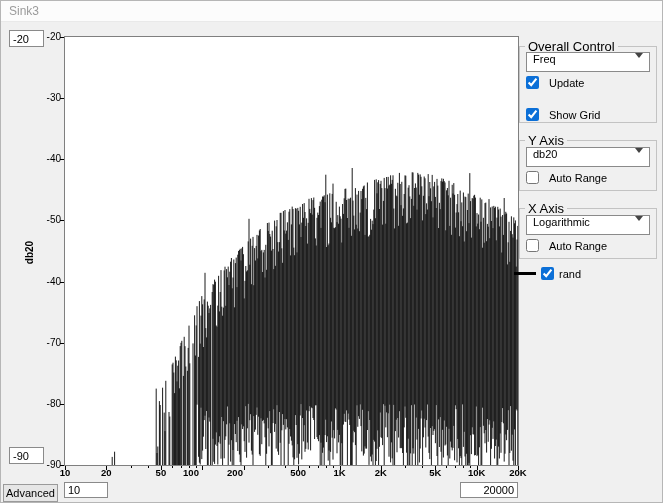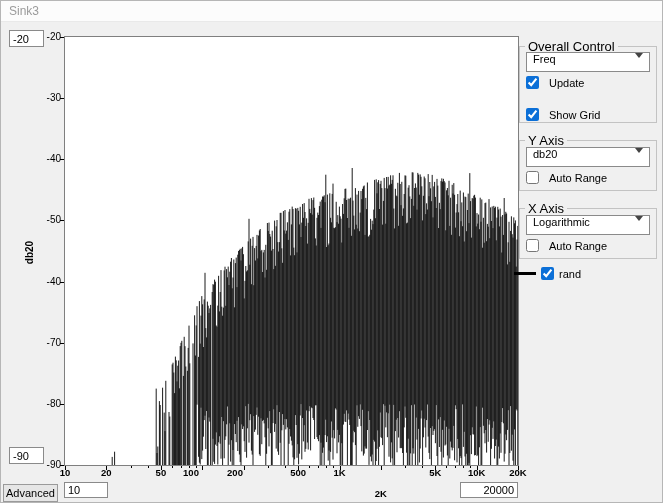--- a/index.html
+++ b/index.html
@@ -167,21 +167,21 @@
     <div class="tick-label-x" style="left: 159.9px;">50</div>
     <div class="tickmark" style="left: 201.2px; top: 465px; width: 1px; height: 4px;"></div>
     <div class="tick-label-x" style="left: 190px;">100</div>
     <div class="tickmark" style="left: 242.5px; top: 465px; width: 1px; height: 4px;"></div>
     <div class="tick-label-x" style="left: 234px;">200</div>
     <div class="tickmark" style="left: 297.1px; top: 465px; width: 1px; height: 4px;"></div>
     <div class="tick-label-x" style="left: 297.1px;">500</div>
     <div class="tickmark" style="left: 338.5px; top: 465px; width: 1px; height: 4px;"></div>
     <div class="tick-label-x" style="left: 338.5px;">1K</div>
     <div class="tickmark" style="left: 379.8px; top: 465px; width: 1px; height: 4px;"></div>
-    <div class="tick-label-x" style="left: 379.8px; margin-top: 21px;">2K</div>
+    <div class="tick-label-x" style="left: 379.8px;">2K</div>
     <div class="tickmark" style="left: 434.4px; top: 465px; width: 1px; height: 4px;"></div>
     <div class="tick-label-x" style="left: 434.4px;">5K</div>
     <div class="tickmark" style="left: 475.7px; top: 465px; width: 1px; height: 4px;"></div>
     <div class="tick-label-x" style="left: 475.7px;">10K</div>
     <div class="tickmark" style="left: 517px; top: 465px; width: 1px; height: 4px;"></div>
     <div class="tick-label-x" style="left: 517px;">20K</div>
     <div class="tickmark" style="left: 105.3px; top: 465px; width: 1px; height: 2px;"></div>
     <div class="tickmark" style="left: 129.5px; top: 465px; width: 1px; height: 2px;"></div>
     <div class="tickmark" style="left: 146.6px; top: 465px; width: 1px; height: 2px;"></div>
     <div class="tickmark" style="left: 159.9px; top: 465px; width: 1px; height: 2px;"></div>

